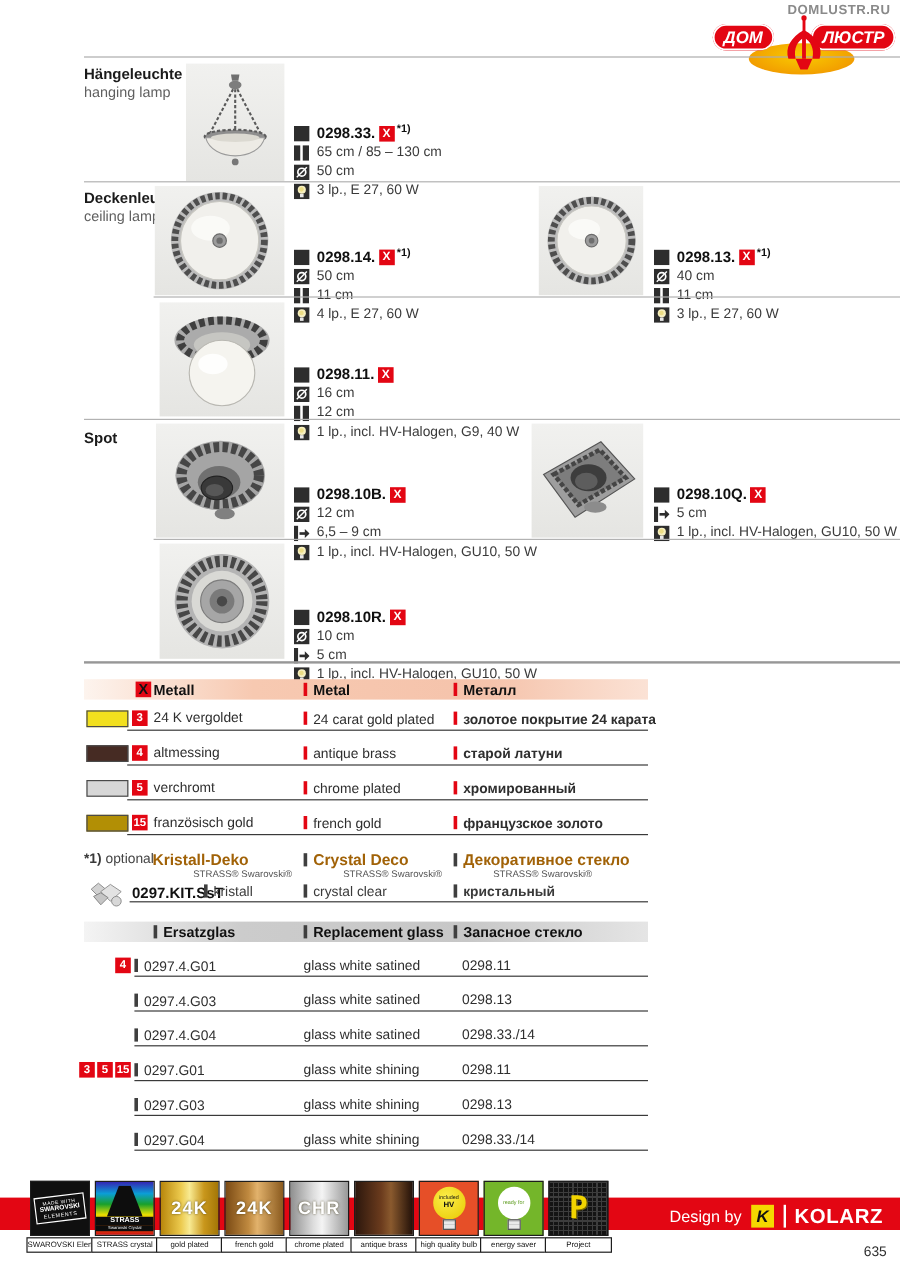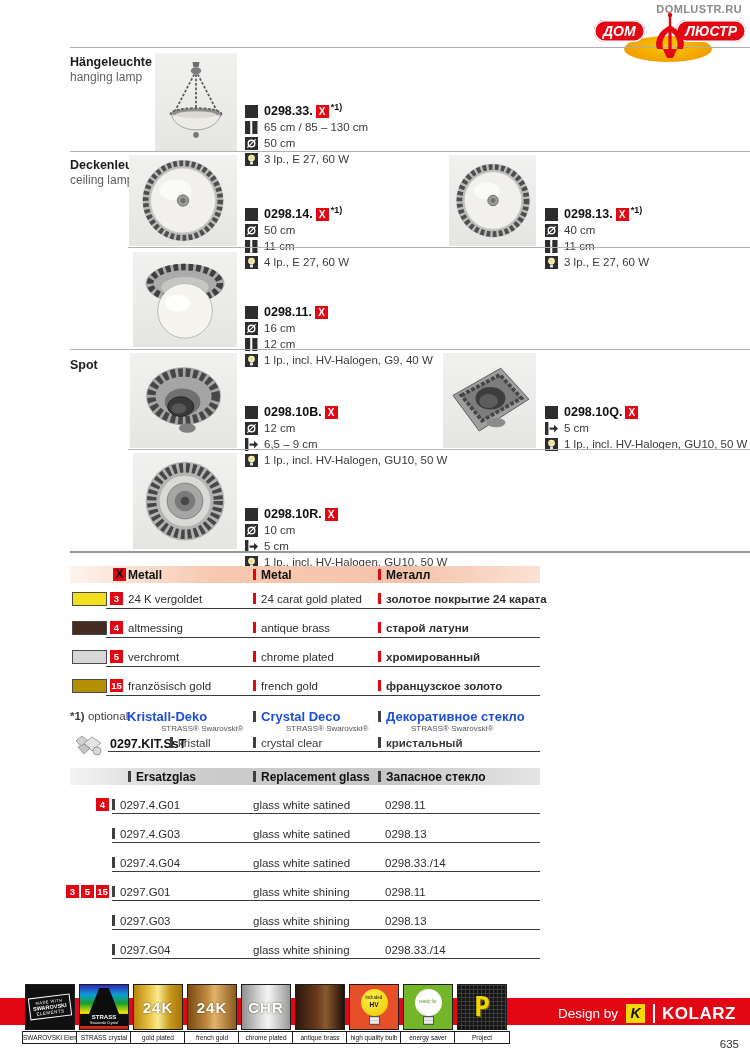--- a/index.html
+++ b/index.html
@@ -40,21 +40,21 @@
   .gbar{display:inline-block;width:3px;height:11px;background:#3f3f3f;margin-right:5px;vertical-align:-1px;}
   .mrow{position:absolute;left:0;width:470px;height:18px;}
   .swatch{position:absolute;left:2px;top:0;width:33px;height:12px;border:1px solid #4a4a4a;}
   .nbadge{position:absolute;left:40px;top:0;min-width:13px;height:13px;background:#e30613;color:#fff;
         font-weight:bold;font-size:9.5px;line-height:13px;text-align:center;padding:0 1px;box-sizing:border-box;}
   .mc{position:absolute;top:1px;font-size:11.5px;color:#2e2e2e;white-space:nowrap;}
   .mc-ru{font-weight:bold;}
   .uline{position:absolute;left:36px;right:0;top:16px;height:1px;background:#3a3a3a;}
   
   #crystal{position:absolute;left:70px;top:710px;width:470px;height:48px;font-size:11.5px;text-align:right;}
-  #crystal .big{font-weight:bold;font-size:13px;color:#1d4ed8;}
+  #crystal .big{font-weight:bold;font-size:13px;color:#a16207;}
   #crystal .sub{position:absolute;top:14px;font-size:8px;color:#555;padding-left:29px;}
   #crystal .kitrow{position:absolute;top:27px;}
   #crystal .kit{font-weight:bold;font-size:12.5px;color:#111;}
   #crystal .kuline{position:absolute;left:38px;right:0;top:41px;height:1px;background:#3a3a3a;}
   #crystal-img{position:absolute;left:0;top:22px;}
   
   #glass{position:absolute;left:70px;top:768px;width:470px;height:190px;}
   #glass .hdr-bar{background:linear-gradient(90deg,#f4f4f4 0%,#cccccc 28%,#c7c7c7 68%,#e5e5e5 100%);}
   .grow{position:absolute;left:0;width:470px;height:18px;}
   .gbadges{position:absolute;left:0;top:0;width:39px;display:flex;justify-content:flex-end;gap:2px;}

